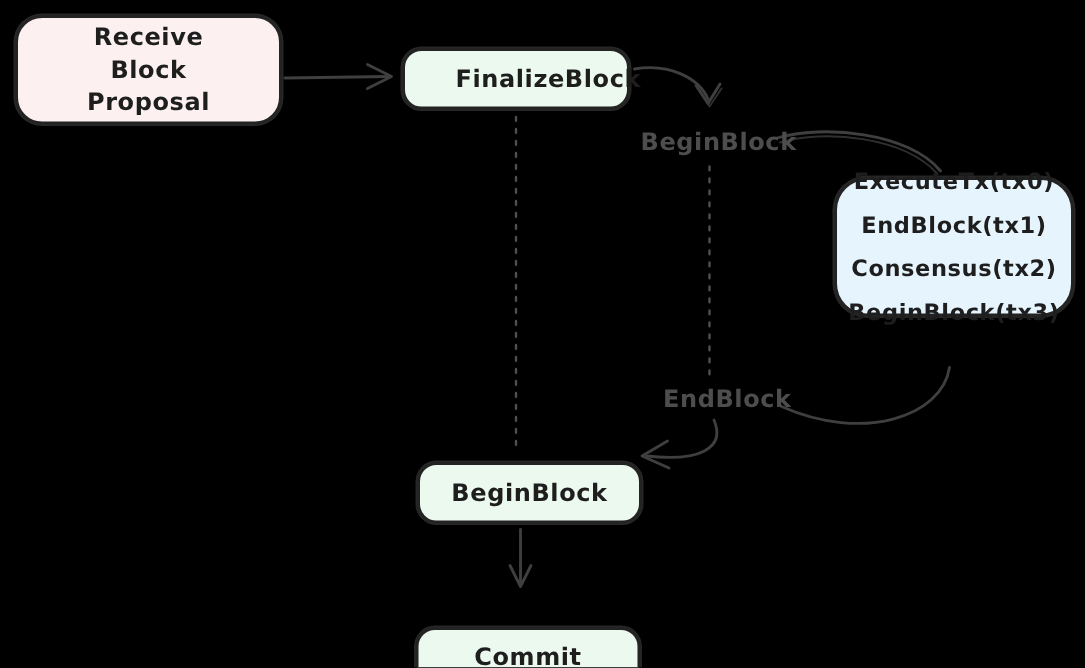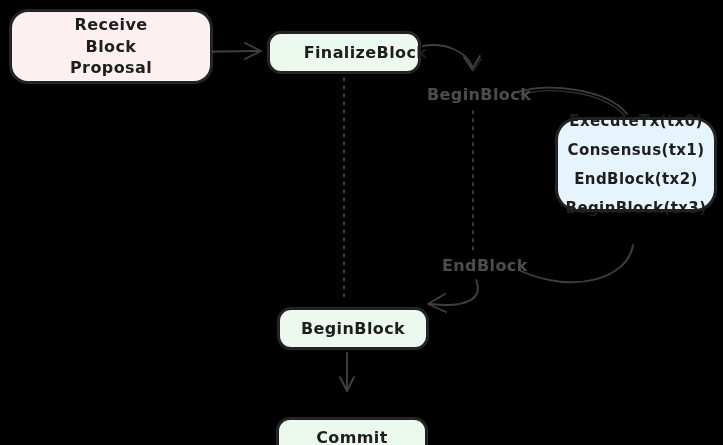--- a/index.html
+++ b/index.html
@@ -17,21 +17,21 @@
   .node{
     position:absolute;
     display:flex;align-items:center;justify-content:center;
     border:2px solid var(--node-border);
     box-shadow:0 0 0 1px rgba(140,140,140,.28);
     color:var(--node-text);
     font-size:16px;font-weight:600;
     text-align:center;letter-spacing:.4px;
     box-sizing:border-box;
   }
-  .node-receive{left:10px;top:10px;width:202px;height:73px;border-radius:18px;line-height:1.35;}
+  .node-receive{left:10px;top:10px;width:178px;height:73px;border-radius:18px;line-height:1.35;}
   .node-receive .lbl{max-width:128px;}
   .node-finalize{left:268px;top:32px;width:152px;height:41px;border-radius:13px;}
   .node-execute{left:556px;top:118px;width:160px;height:93px;border-radius:22px;flex-direction:column;font-size:15px;}
   .node-execute .tx-line{line-height:29px;white-space:nowrap;}
   .node-consensus{left:278px;top:308px;width:150px;height:41px;border-radius:13px;}
   .node-commit{left:277px;top:418px;width:150px;height:39px;border-radius:13px;}
   .edge-label{
     position:absolute;
     color:var(--edge-label);
     font-size:16px;font-weight:600;letter-spacing:.4px;
@@ -85,22 +85,22 @@
   <div class="node node-receive" style="background: rgb(252, 240, 240);">
     <span class="lbl">Receive Block Proposal</span>
   </div>
 
   <div class="node node-finalize" style="background: rgb(235, 249, 238); padding-left: 43px;">
     <span>FinalizeBlock</span>
   </div>
 
   <div class="node node-execute" style="background: rgb(230, 244, 253);">
     <div class="tx-line">ExecuteTx(tx0)</div>
-    <div class="tx-line">Consensus(tx1)</div>
-    <div class="tx-line">EndBlock(tx2)</div>
+    <div class="tx-line">EndBlock(tx1)</div>
+    <div class="tx-line">Consensus(tx2)</div>
     <div class="tx-line">BeginBlock(tx3)</div>
   </div>
 
   <div class="node node-consensus" style="background: rgb(235, 249, 238);">
     <span>BeginBlock</span>
   </div>
 
   <div class="node node-commit" style="background: rgb(235, 249, 238);">
     <span>Commit</span>
   </div>

